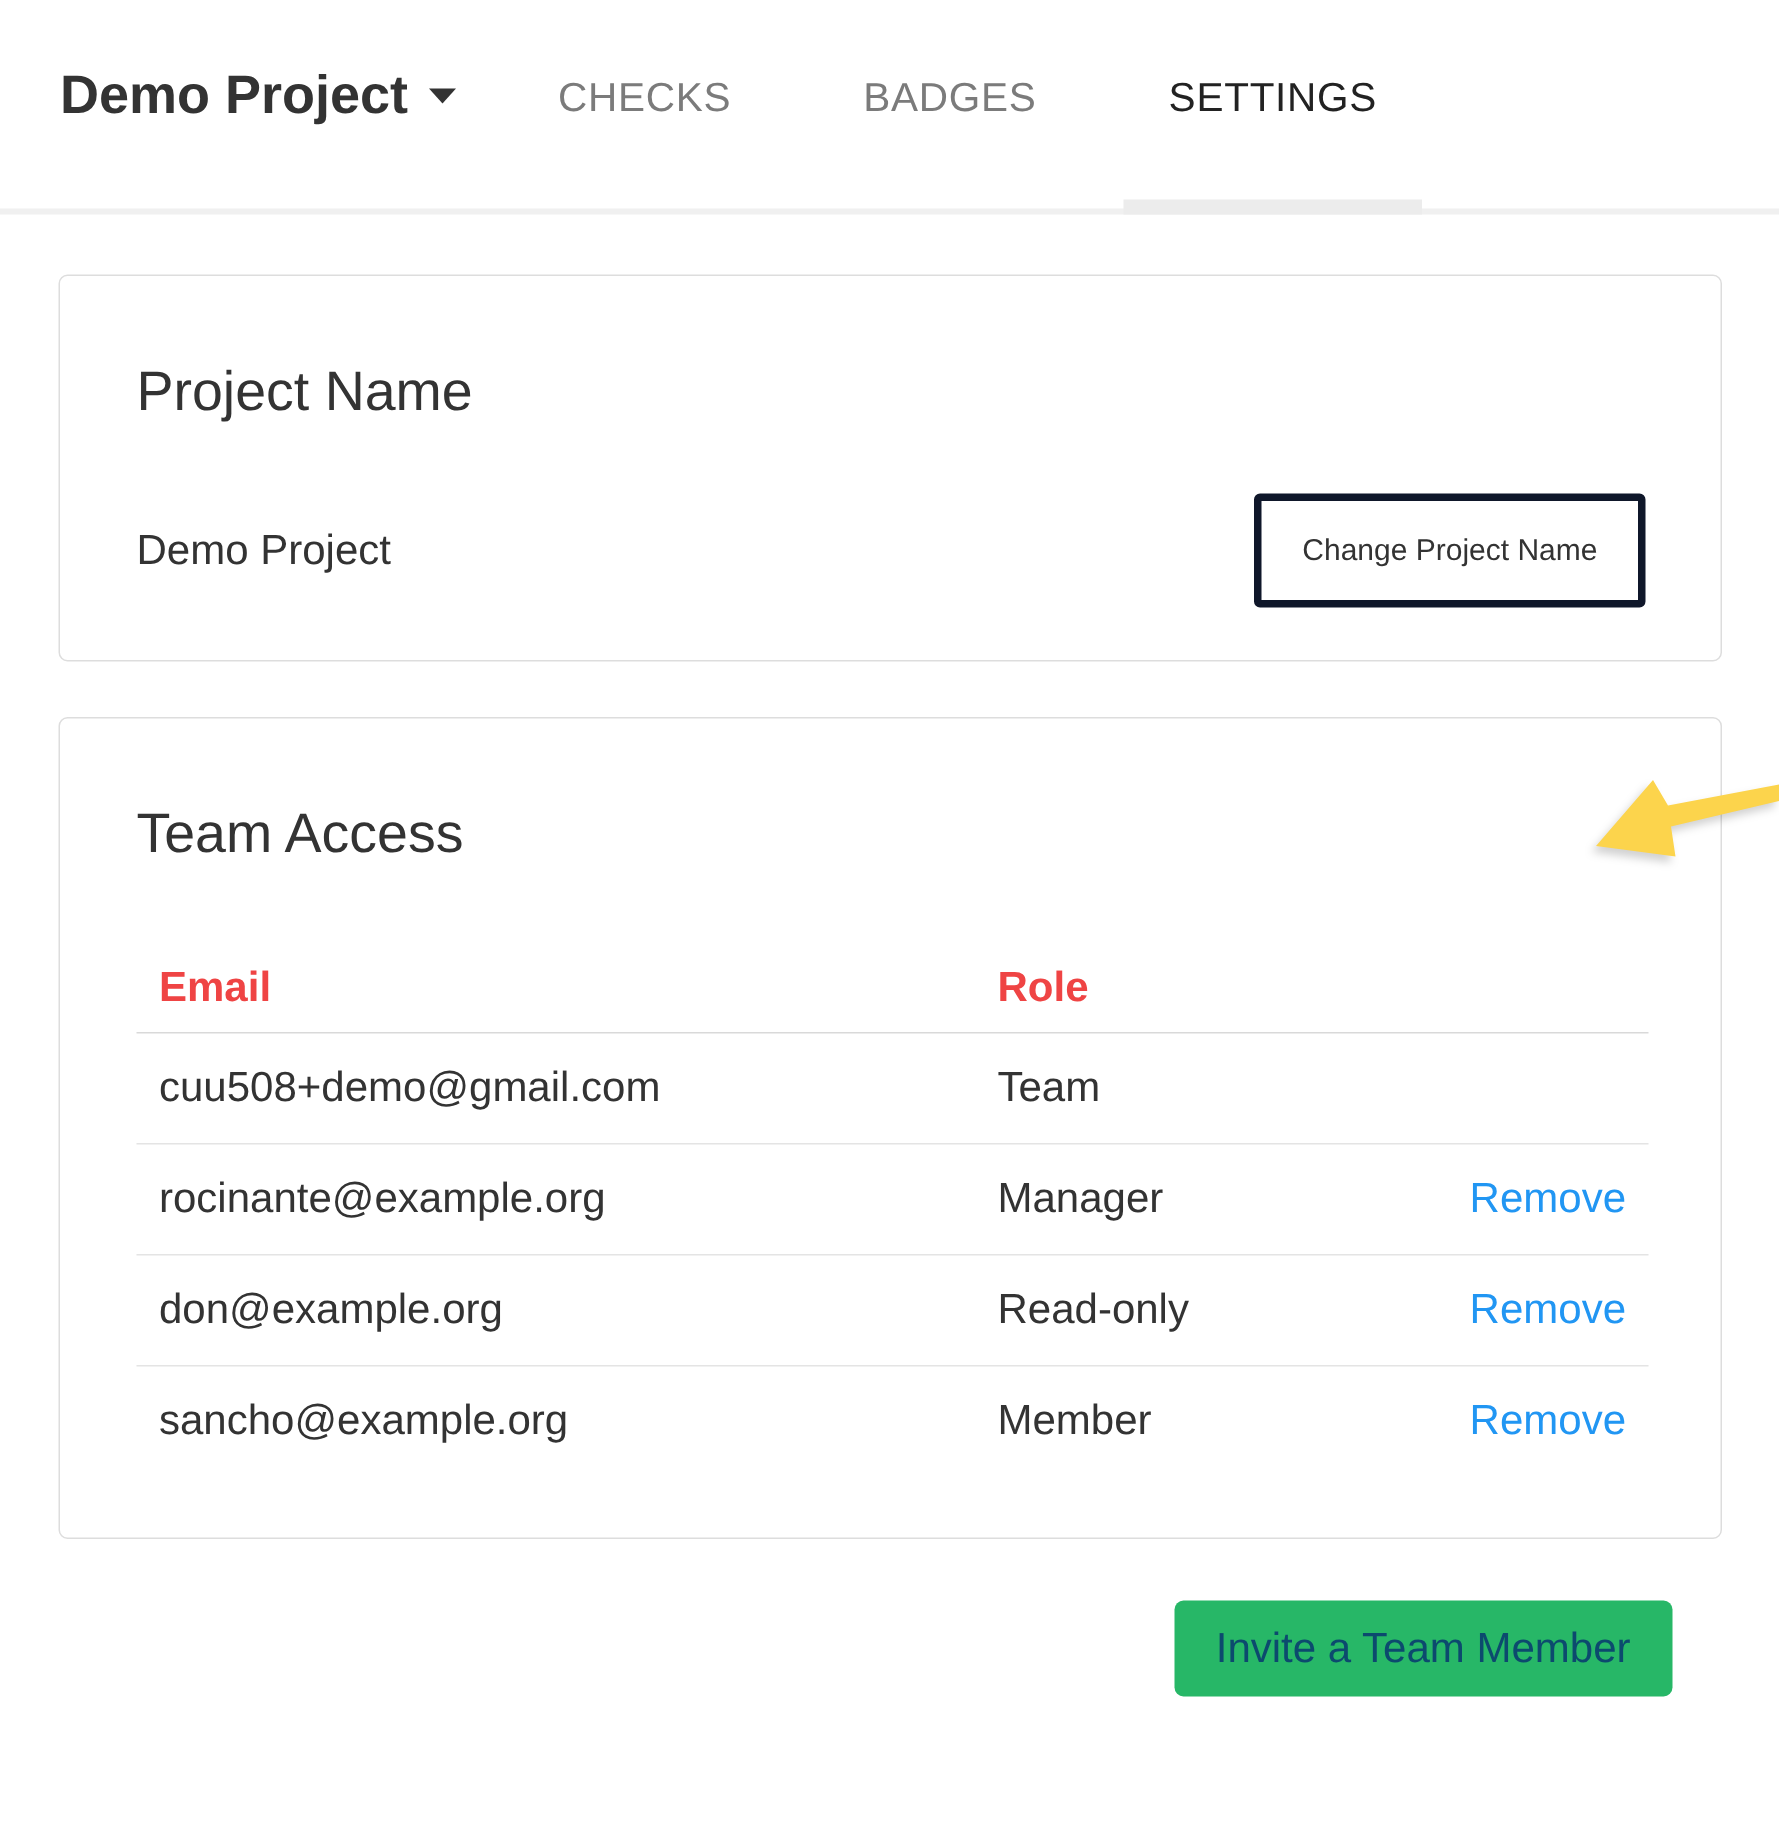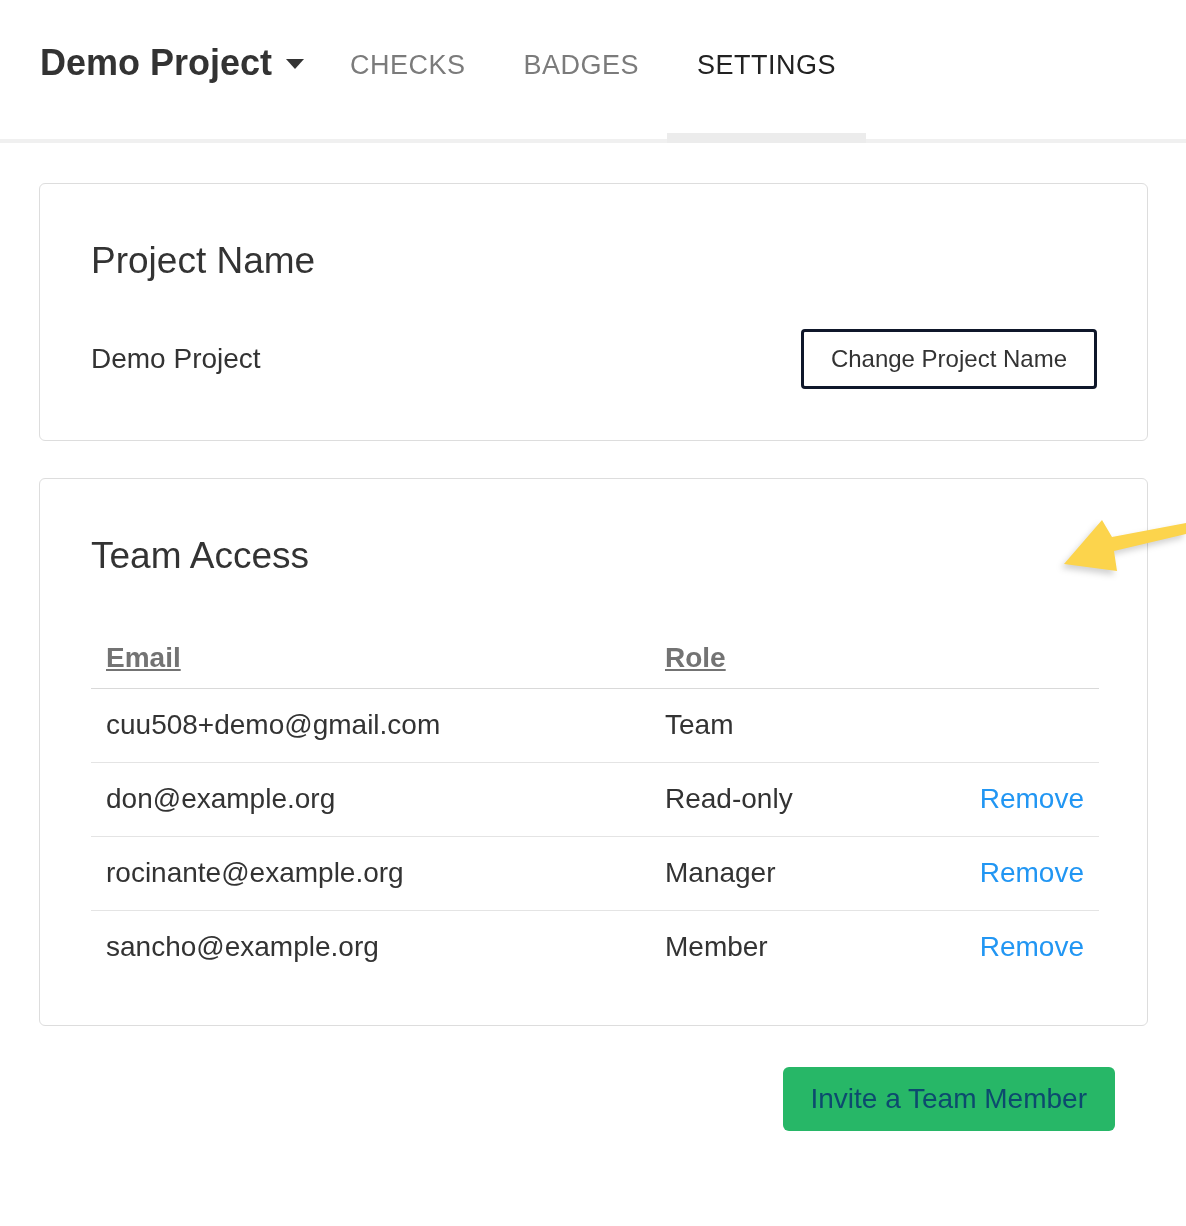--- a/index.html
+++ b/index.html
@@ -14,21 +14,21 @@
   .header { position:relative; height:143px; border-bottom:4px solid #f0f0f0; background:#fff; }
   .brand {
     position:absolute; left:40px; top:42px;
     font-size:36px; font-weight:bold; color:#333; cursor:pointer; white-space:nowrap;
   }
   .caret {
     display:inline-block; width:0; height:0;
     border-left:9px solid transparent; border-right:9px solid transparent;
     border-top:10px solid #333; margin-left:14px; vertical-align:6px;
   }
-  .nav-tabs { position:absolute; left:350px; top:50px; display:flex; gap:58px; }
+  .nav-tabs { position:absolute; left:372px; top:50px; display:flex; gap:88px; }
   .tab {
     position:relative; font-size:27px; letter-spacing:0.5px;
     color:#7b7b7b; cursor:pointer; white-space:nowrap;
   }
   .tab.active { color:#222; }
   .tab.active::after {
     content:""; position:absolute; left:-30px; right:-30px; top:83px; height:10px;
     background:#ececec;
   }
 
@@ -36,35 +36,35 @@
   .card {
     width:1109px; margin-left:39px; background:#fff;
     border:1px solid #dddddd; border-radius:6px;
   }
   .card-title { margin:0; font-size:37px; font-weight:400; color:#333; line-height:44px; }
 
   .card-project { margin-top:40px; height:258px; padding:55px 50px 0 51px; }
   .pn-row { display:flex; justify-content:space-between; align-items:center; margin-top:46px; }
   .pn-value { font-size:28px; color:#333; }
   .btn-outline {
-    height:60px; padding:0 27px; background:#fff;
-    border:3px solid #0f172a; border-radius:4px;
-    font-size:24px; color:#333; font-family:inherit;
+    height:76px; padding:0 27px; background:#fff;
+    border:5px solid #0f172a; border-radius:4px;
+    font-size:20px; color:#333; font-family:inherit;
     display:inline-flex; align-items:center; cursor:pointer; white-space:nowrap;
   }
 
   .card-team { margin-top:37px; height:548px; padding:55px 32px 0 51px; position:relative; }
 
   
   table.team-table { width:1008px; margin-top:50px; border-collapse:collapse; font-size:28px; }
   .team-table col.c1 { width:559px; }
   .team-table col.c2 { width:280px; }
   .team-table th {
-    text-align:left; font-weight:bold; color:#737373;
-    height:60px; padding:0 0 0 15px; border-bottom:1px solid #d9d9d9;text-decoration:underline;
+    text-align:left; font-weight:bold; color:#ef4444;
+    height:60px; padding:0 0 0 15px; border-bottom:1px solid #d9d9d9;
   }
   .team-table td {
     height:74px; padding:0 0 0 15px; color:#333;
     border-bottom:1px solid #e4e4e4;
     margin-top:23px;
   }
   .team-table tr:last-child td { border-bottom:none; }
   .team-table th.col-action, .team-table td.col-action { text-align:right; padding-right:15px; }
   .remove-link { color:#2196f3; text-decoration:none; cursor:pointer; }
 
@@ -121,27 +121,27 @@
         <th class="col-action"></th>
       </tr>
     </thead>
     <tbody>
         <tr>
           <td>cuu508+demo@gmail.com</td>
           <td>Team</td>
           <td class="col-action"></td>
         </tr>
         <tr>
-          <td>don@example.org</td>
-          <td>Read-only</td>
+          <td>rocinante@example.org</td>
+          <td>Manager</td>
           <td class="col-action"><a class="remove-link">Remove</a></td>
         </tr>
         <tr>
-          <td>rocinante@example.org</td>
-          <td>Manager</td>
+          <td>don@example.org</td>
+          <td>Read-only</td>
           <td class="col-action"><a class="remove-link">Remove</a></td>
         </tr>
         <tr>
           <td>sancho@example.org</td>
           <td>Member</td>
           <td class="col-action"><a class="remove-link">Remove</a></td>
         </tr>
       </tbody>
   </table>
 

